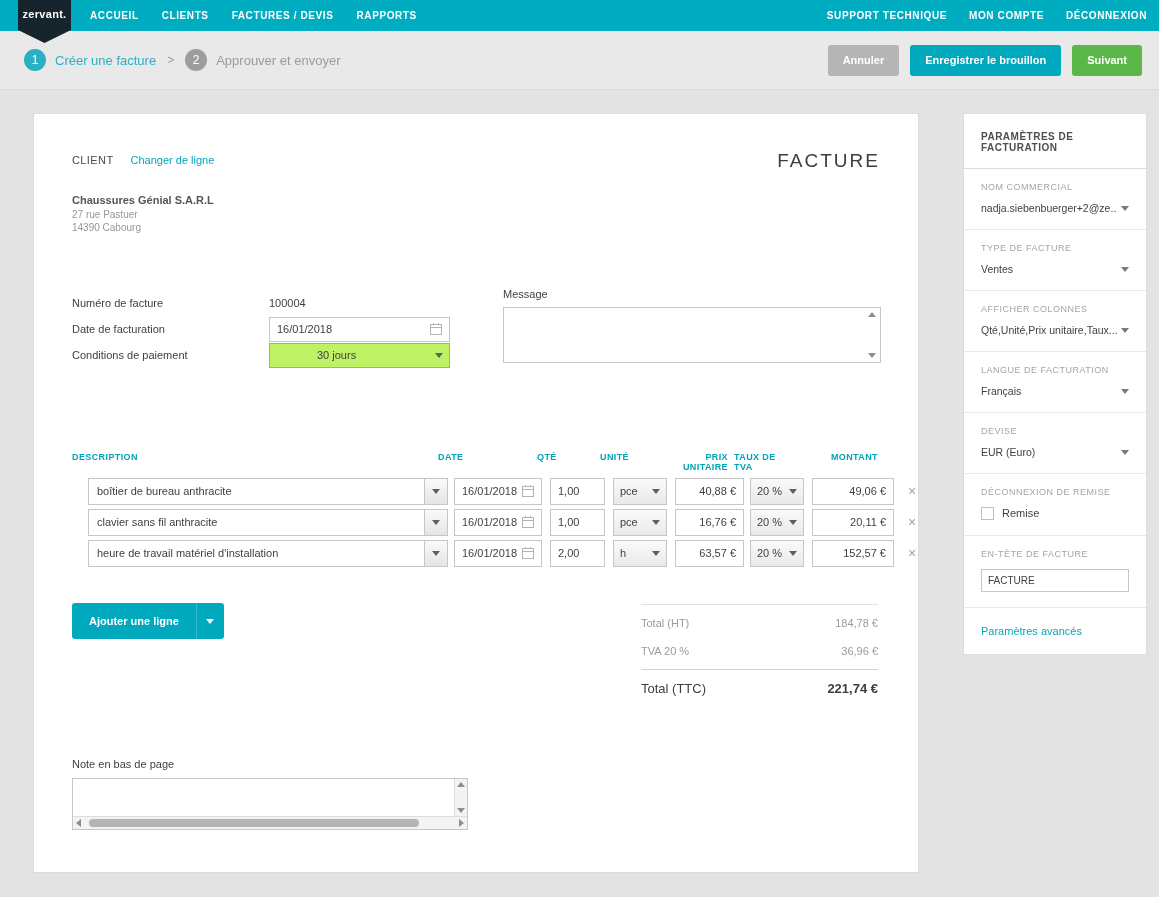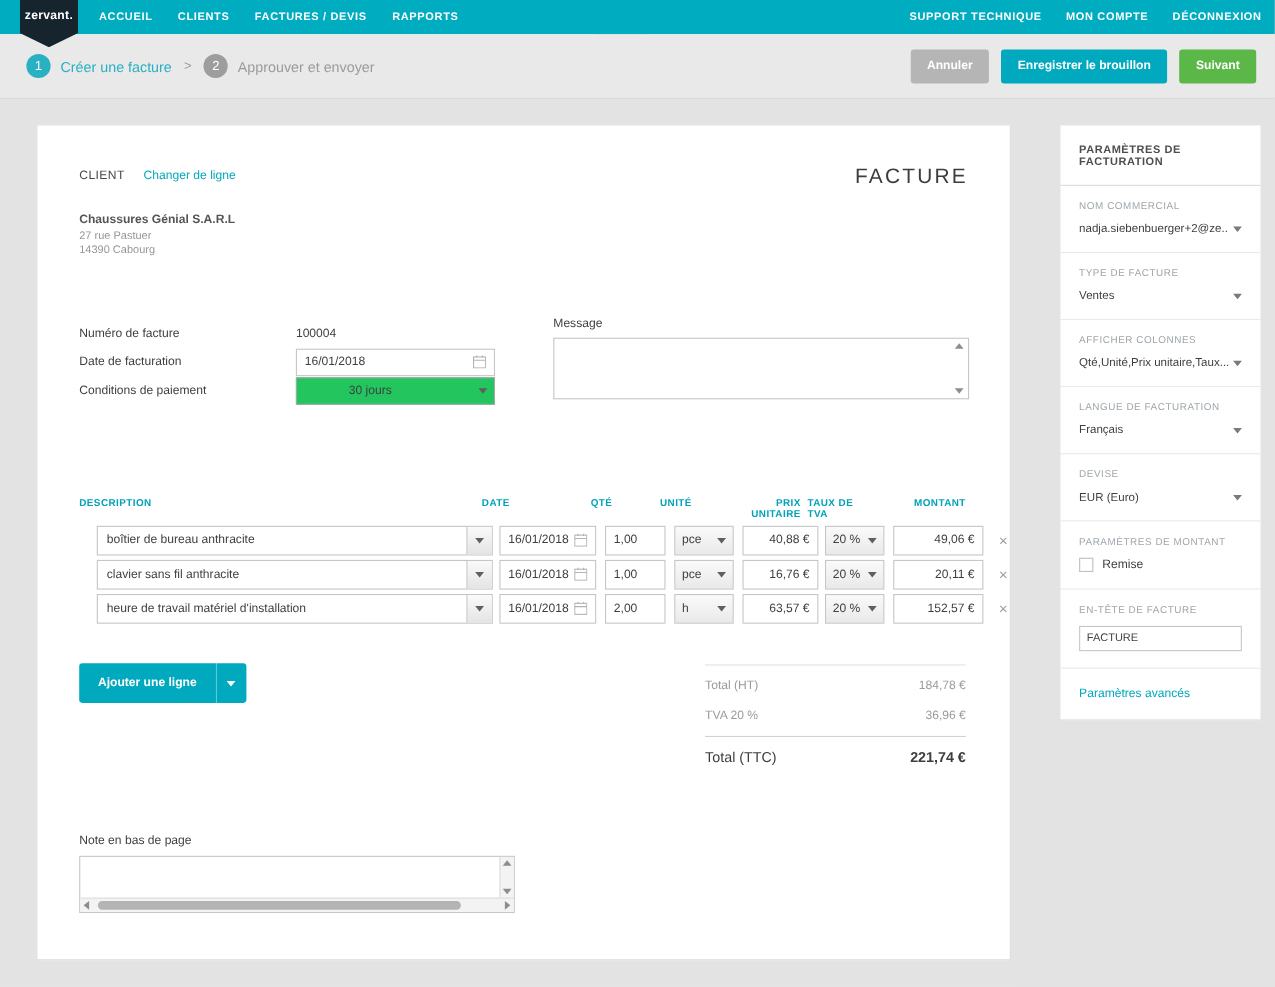--- a/index.html
+++ b/index.html
@@ -84,21 +84,21 @@
     border:none; outline:none; background:transparent; font-family:inherit;
     font-size:11px; color:#3f3f3f; width:100%; height:100%; padding:0;
   }
   .w180 { width:181px; }
   .select {
     border:1px solid #c6c6c6; height:25px;
     background:linear-gradient(180deg,#fafafa,#e9e9e9);
     display:flex; align-items:center; justify-content:space-between;
     padding:0 6px; font-size:11px; color:#3f3f3f; cursor:pointer;
   }
-  .select.focused { background:#22c55e; border-color:#a2a8aa;padding-left:47px; }
+  .select.focused { background:#bef264; border-color:#a2a8aa;padding-left:47px; }
   .chev {
     width:0; height:0; flex-shrink:0;
     border-left:4px solid transparent; border-right:4px solid transparent;
     border-top:5px solid #5f5f5f;
   }
   .cal-icon { flex-shrink:0; margin-left:auto; }
   
   .message-block { position:absolute; left:469px; top:174px; width:378px; }
   .message-label { font-size:11px; color:#3f3f3f; margin-bottom:7px; }
   .textarea-box { position:relative; border:1px solid #c6c6c6; background:#fff; height:56px; }
@@ -480,21 +480,21 @@
 
     <div class="sb-section">
       <div class="sb-label">DEVISE</div>
       <div class="sb-select">
         <span class="sb-value">EUR (Euro)</span>
         <span class="chev"></span>
       </div>
     </div>
 
     <div class="sb-section">
-      <div class="sb-label">PARAMÈTRES DE MONTANT</div>
+      <div class="sb-label">DÉCONNEXION DE REMISE</div>
       <label class="sb-check">
         <span class="checkbox"></span>
         <span>Remise</span>
       </label>
     </div>
 
     <div class="sb-section">
       <div class="sb-label">EN-TÊTE DE FACTURE</div>
       <input class="sb-input" type="text" value="FACTURE" style="">
     </div>

